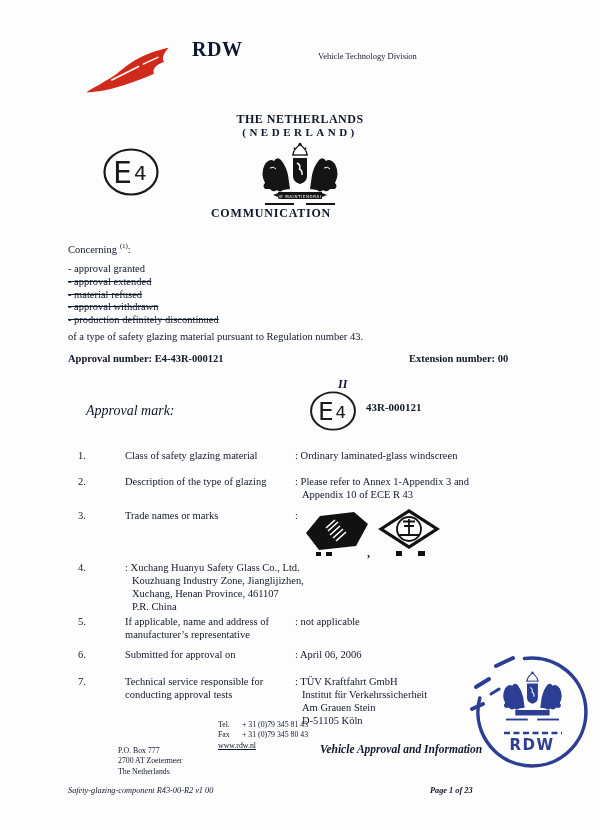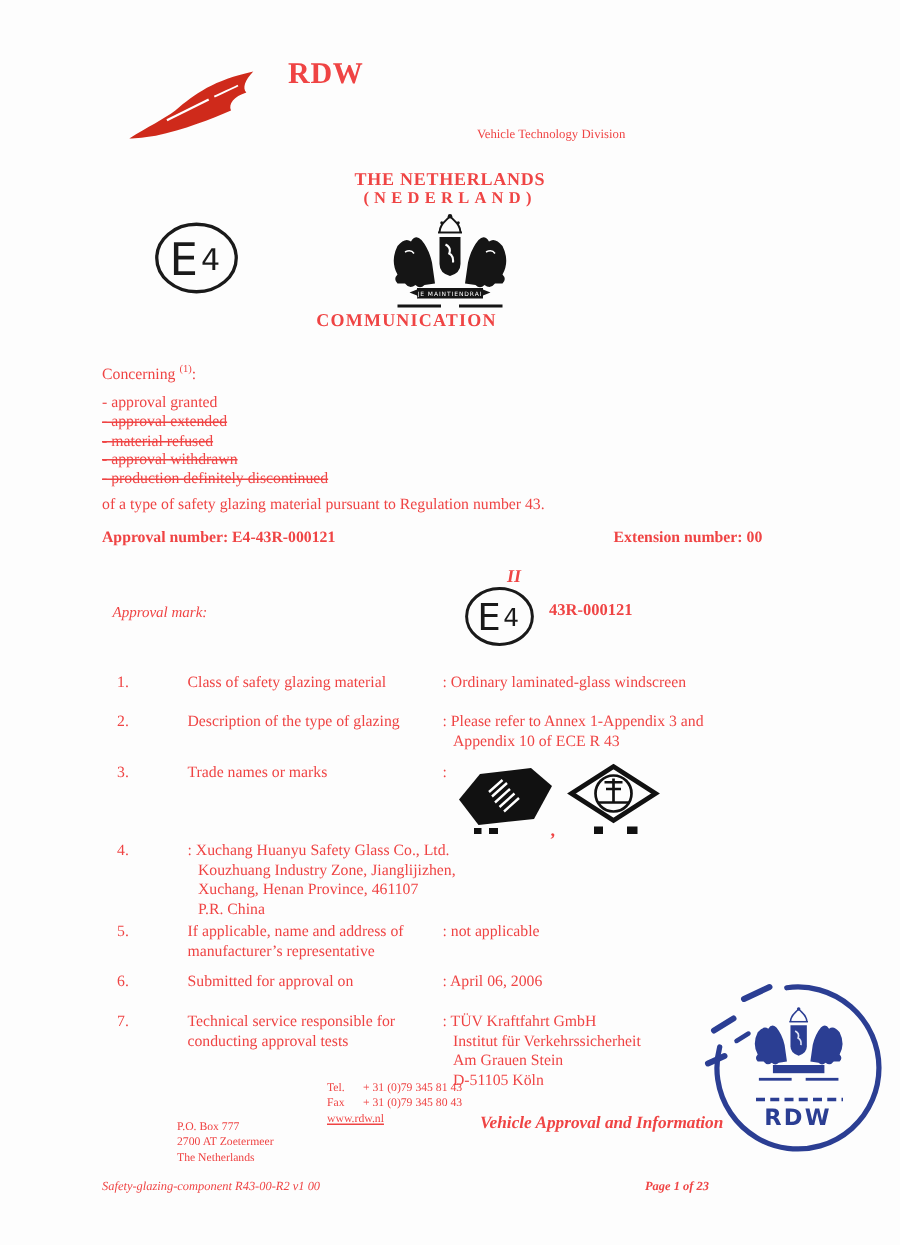--- a/index.html
+++ b/index.html
@@ -1,41 +1,41 @@
 <!DOCTYPE html>
 <html><head>
 <meta charset="utf-8">
 <style>
   html,body{margin:0;padding:0;background:#e8e8e8;}
   .page{
     position:relative;width:600px;height:830px;background:#fdfdfd;
     margin:0 auto;overflow:hidden;
-    font-family:"Liberation Serif", serif;color:#ef4444;
+    font-family:"Liberation Serif", serif;color:#0f172a;
   }
   .abs{position:absolute;}
   
   .red-logo{left:84px;top:44px;width:88px;height:52px;}
   .brand{left:192px;top:38px;font-size:20px;font-weight:700;letter-spacing:.5px;}
-  .division{left:318px;top:51px;font-size:8.5px;margin-top:33px;}
+  .division{left:318px;top:51px;font-size:8.5px;}
   
   .country{left:0;top:112px;width:600px;text-align:center;font-size:12px;font-weight:700;letter-spacing:.5px;}
   .country-alt{left:0;top:126px;width:600px;text-align:center;font-size:11px;font-weight:700;letter-spacing:3.5px;}
   .e4-left{left:102px;top:147px;width:58px;height:50px;}
   .arms-black{left:252px;top:142px;width:96px;height:66px;}
   .communication{left:0;top:206px;width:542px;text-align:center;font-size:12px;font-weight:700;letter-spacing:.8px;}
   
   .concerning{left:68px;top:242px;font-size:10.5px;}
   .concerning sup{font-size:7px;}
   .c-list{left:68px;top:263px;font-size:10.5px;line-height:12.8px;}
   .struck{text-decoration:line-through;}
   .of-a-type{left:68px;top:331px;font-size:10.5px;}
   
   .appr-num{left:68px;top:353px;font-size:10.5px;font-weight:700;}
   .ext-num{left:409px;top:353px;font-size:10.5px;font-weight:700;}
-  .mark-label{left:75px;top:403px;font-size:10px;font-style:italic;}
+  .mark-label{left:86px;top:403px;font-size:14px;font-style:italic;}
   .mark-class{left:338px;top:377px;font-size:12px;font-weight:700;font-style:italic;}
   .e4-mark{left:309px;top:390px;width:48px;height:42px;}
   .mark-number{left:366px;top:401px;font-size:11px;font-weight:700;}
   
   .items{left:68px;top:449px;width:468px;font-size:10.5px;line-height:13px;}
   .row{display:flex;align-items:flex-start;}
   .row .no{width:57px;padding-left:10px;box-sizing:border-box;flex:none;}
   .row .label{width:170px;flex:none;white-space:pre-line;}
   .row .value{flex:1;white-space:pre-line;padding-left:7px;text-indent:-7px;}
   .m1{margin-bottom:13px;}.m2{margin-bottom:8px;}.m3{margin-bottom:4px;}

